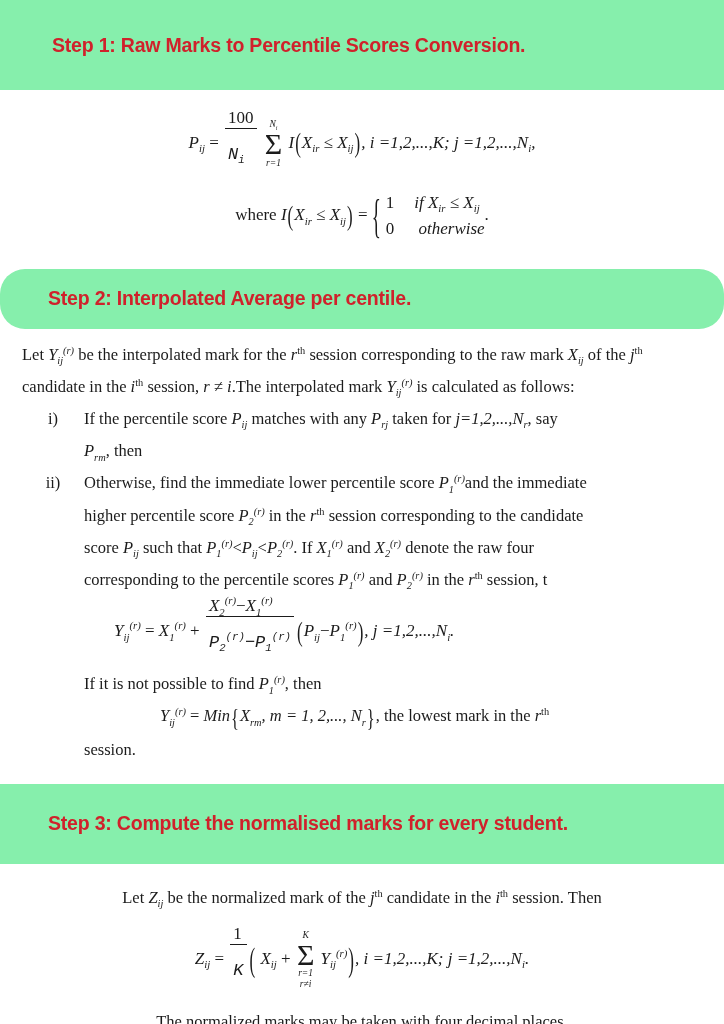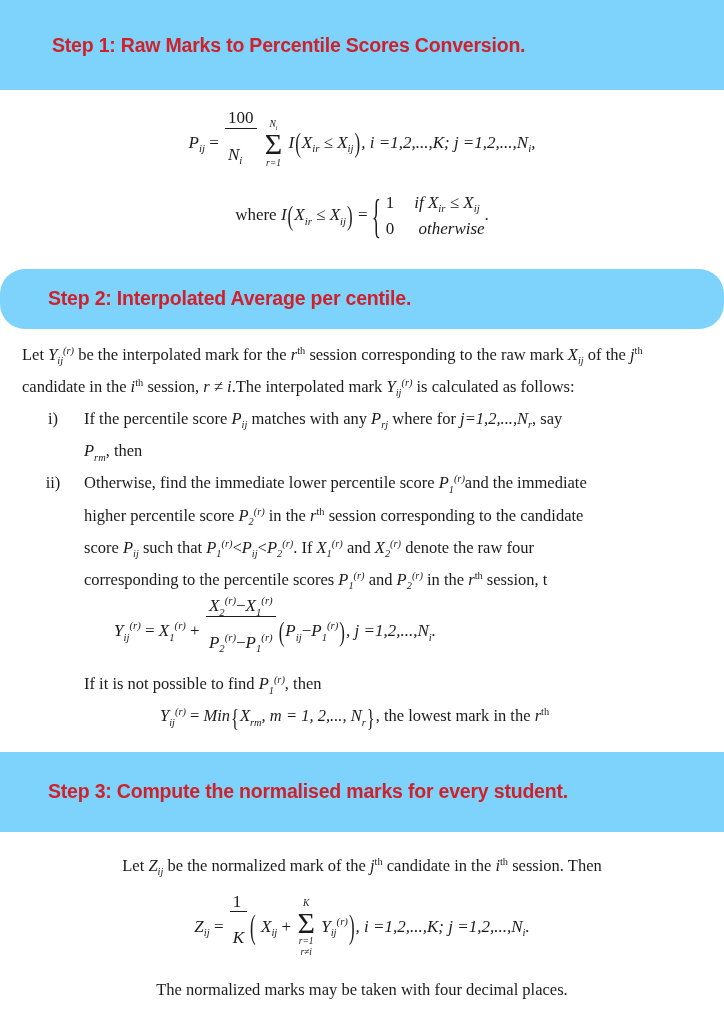--- a/index.html
+++ b/index.html
@@ -11,21 +11,21 @@
     width: 724px;
     height: 1024px;
     position: relative;
     overflow: hidden;
     font-family: "Liberation Serif", serif;
     color: #1b1b1b;
   }
 
   
   .step-banner {
-    background: #7dd3fc;
+    background: #86efac;
     width: 100%;
     box-sizing: border-box;
     display: flex;
     align-items: center;
   }
   .step-banner .step-title {
     color: #d0212b;
     font-family: "Liberation Sans", sans-serif;
     font-weight: bold;
     font-size: 19.5px;
@@ -59,21 +59,21 @@
 
   
   .frac {
     display: inline-block;
     vertical-align: middle;
     text-align: left;
     line-height: 1.15;
     margin: 0 2px;
   }
   .frac .num { display: block; padding: 0 3px; }
-  .frac .den { display: block; border-top: 1.3px solid #1b1b1b; padding: 16px 3px; }
+  .frac .den { display: block; border-top: 1.3px solid #1b1b1b; padding: 16px 3px; font-family: Liberation Mono, monospace; }
 
   
   .bigop {
     display: inline-block;
     vertical-align: middle;
     text-align: center;
     line-height: 1;
     margin: 0 2px;
   }
   .bigop .lim {
@@ -236,21 +236,21 @@
     <span>is calculated as follows:</span>
   </div>
 
   <div class="listrow">
     <div class="marker">i)</div>
     <div class="content">
       <span>If the percentile score</span>
       <span class="m"><span>P</span><sub class="dn">ij</sub></span>
       <span>matches with any</span>
       <span class="m"><span>P</span><sub class="dn">rj</sub></span>
-      <span>where for</span>
+      <span>taken for</span>
       <span class="m nowrap"><span>j</span><span>=1,2,...,N</span><sub class="dn">r</sub></span><span>, say</span>
       <br>
       <span class="m"><span>P</span><sub class="dn">rm</sub></span><span>, then</span>
     </div>
   </div>
 
 
   <div class="listrow">
     <div class="marker">ii)</div>
     <div class="content">
@@ -298,20 +298,23 @@
     <span class="m"><span>P</span><sub class="dn">1</sub><sup class="up">(r)</sup></span><span>, then</span>
   </div>
 
   <div class="para indent-2">
     <span class="m"><span>Y</span><sub class="dn">ij</sub><sup class="up">(r)</sup></span>
     <span class="rm">=</span>
     <span class="m">Min</span><span class="delim-md">{</span><span class="m nowrap"><span>X</span><sub class="dn">rm</sub><span>, m = 1, 2,..., N</span><sub class="dn">r</sub></span><span class="delim-md">}</span><span>, the lowest mark in the</span>
     <span class="m">r</span><sup class="up rm">th</sup>
   </div>
 
+  <div class="para indent-1">
+    <span>session.</span>
+  </div>
 
   <div class="gap-md"></div>
 </div>
 
 <div class="step-banner" id="banner-3">
   <span class="step-title">Step 3: Compute the normalised marks for every student.</span>
 </div>
 
 <div class="block">
   <div class="gap-md"></div>

